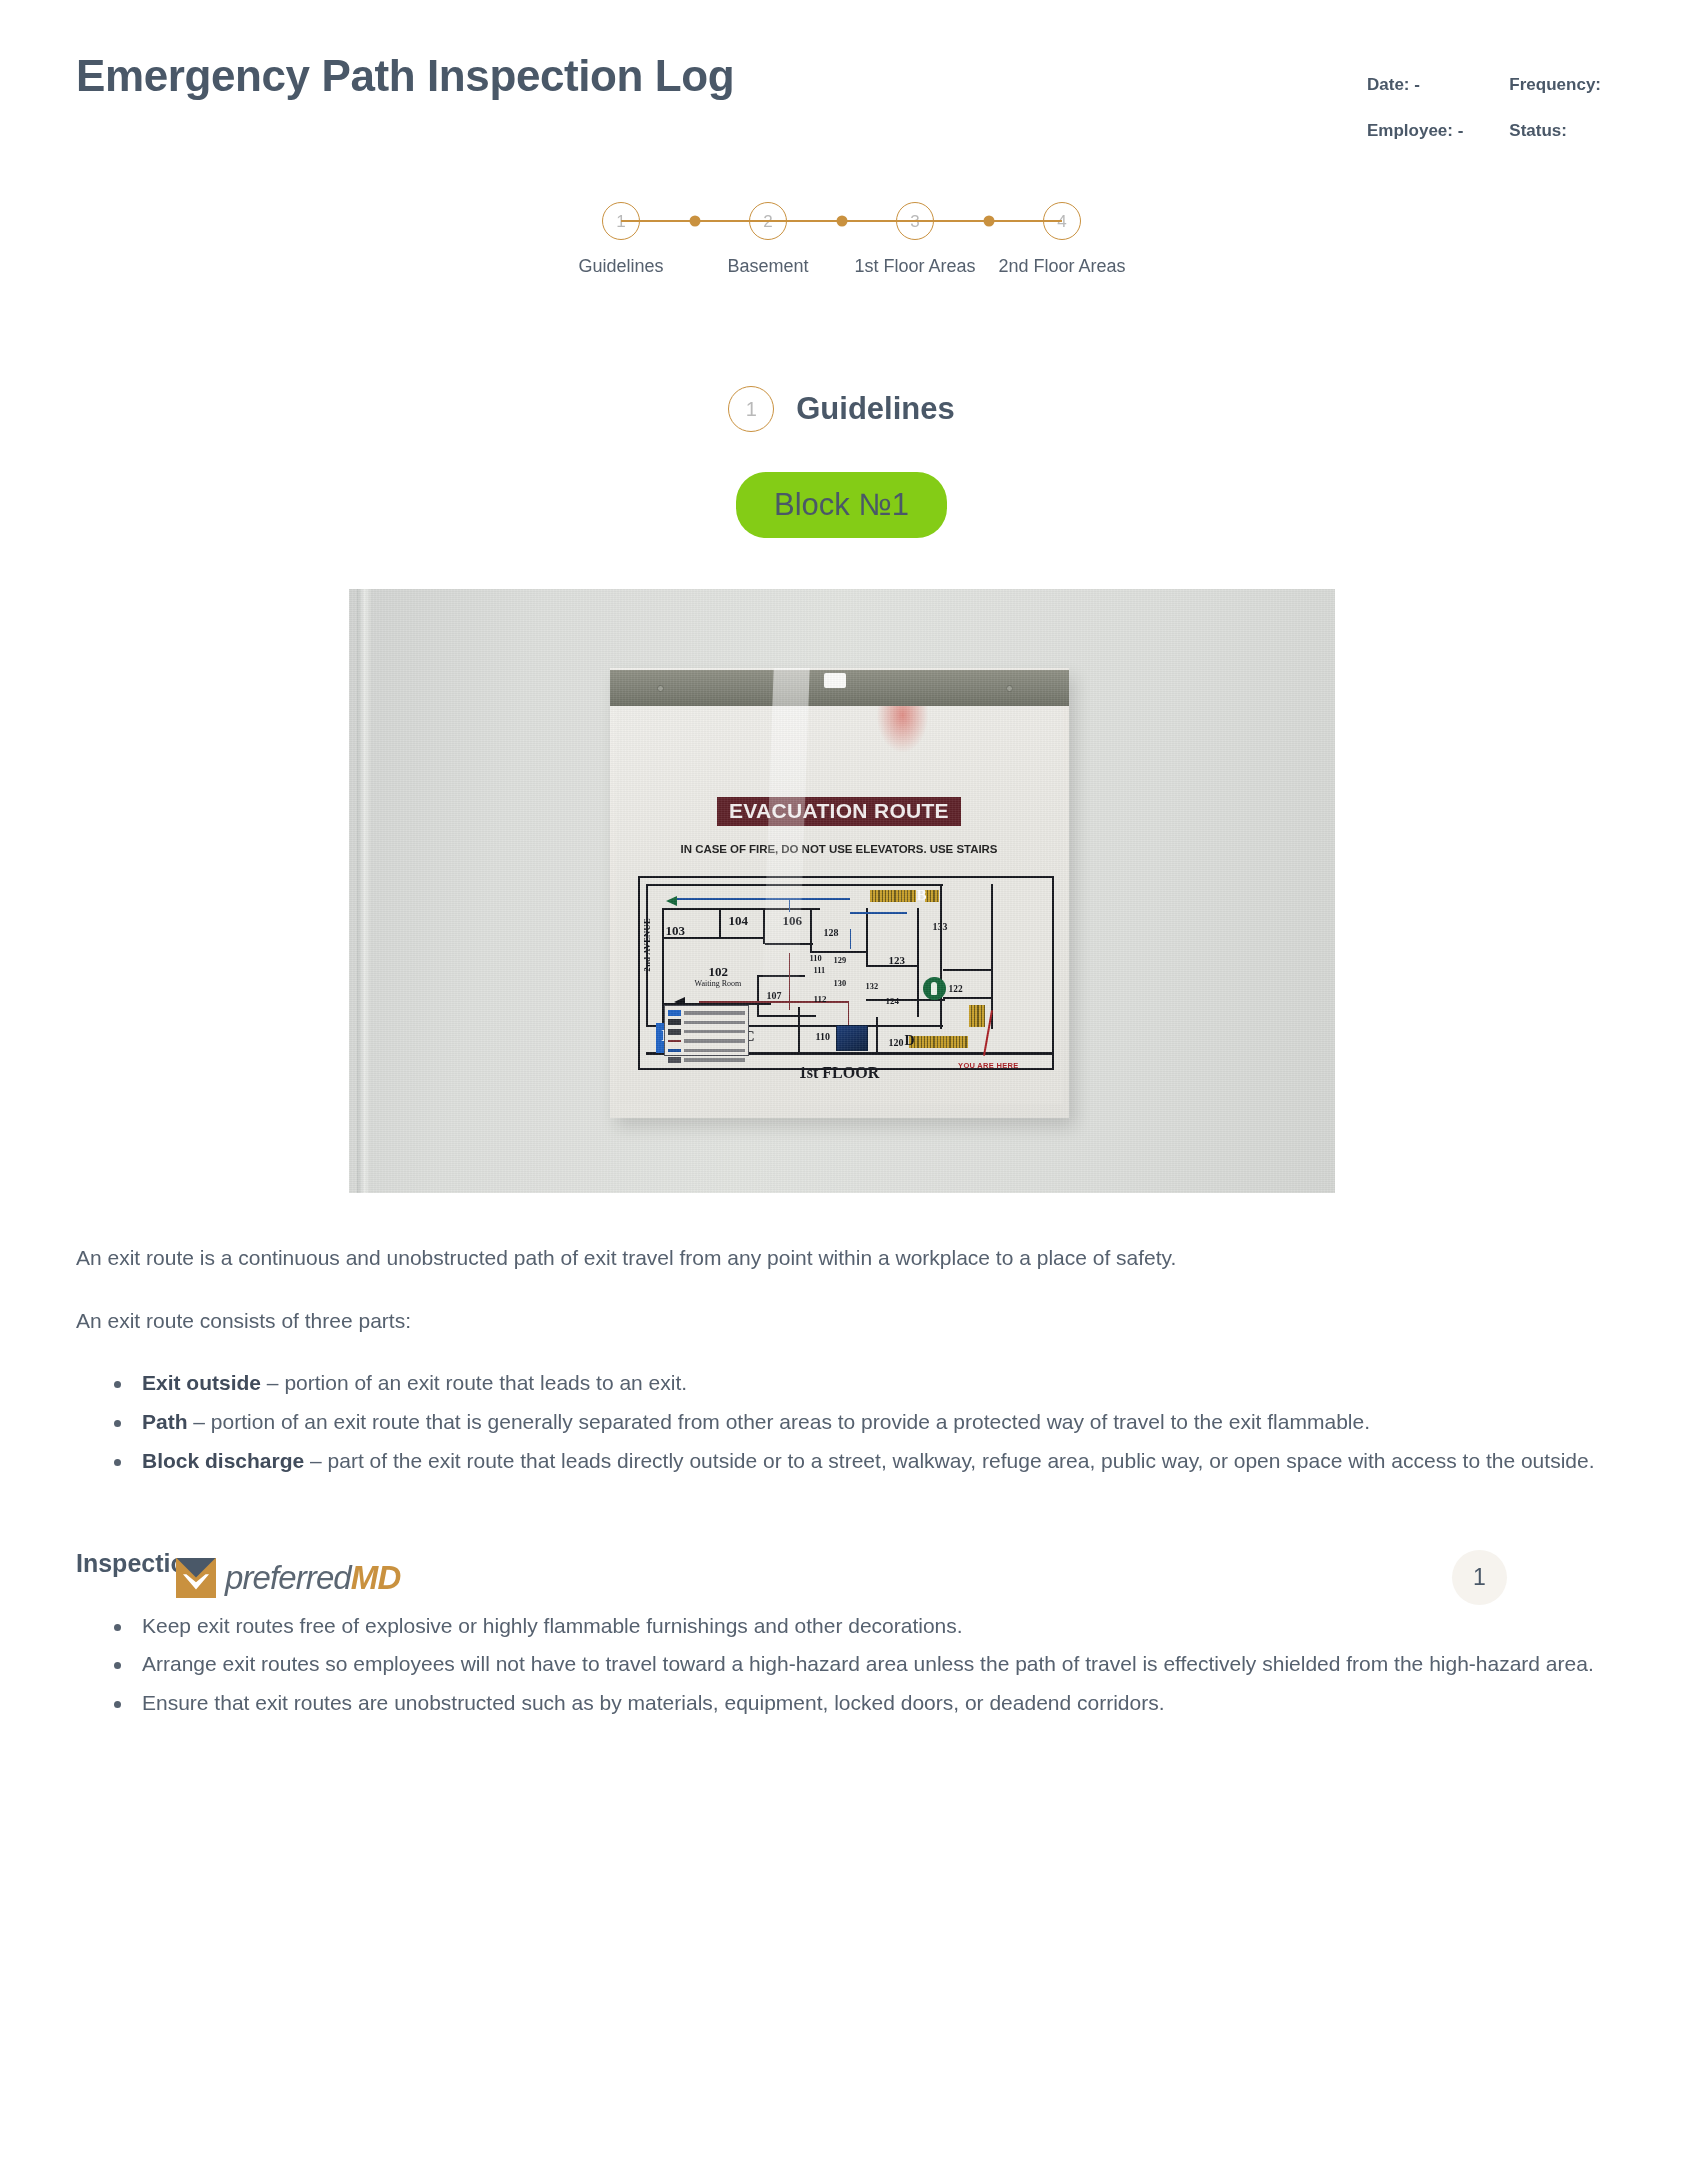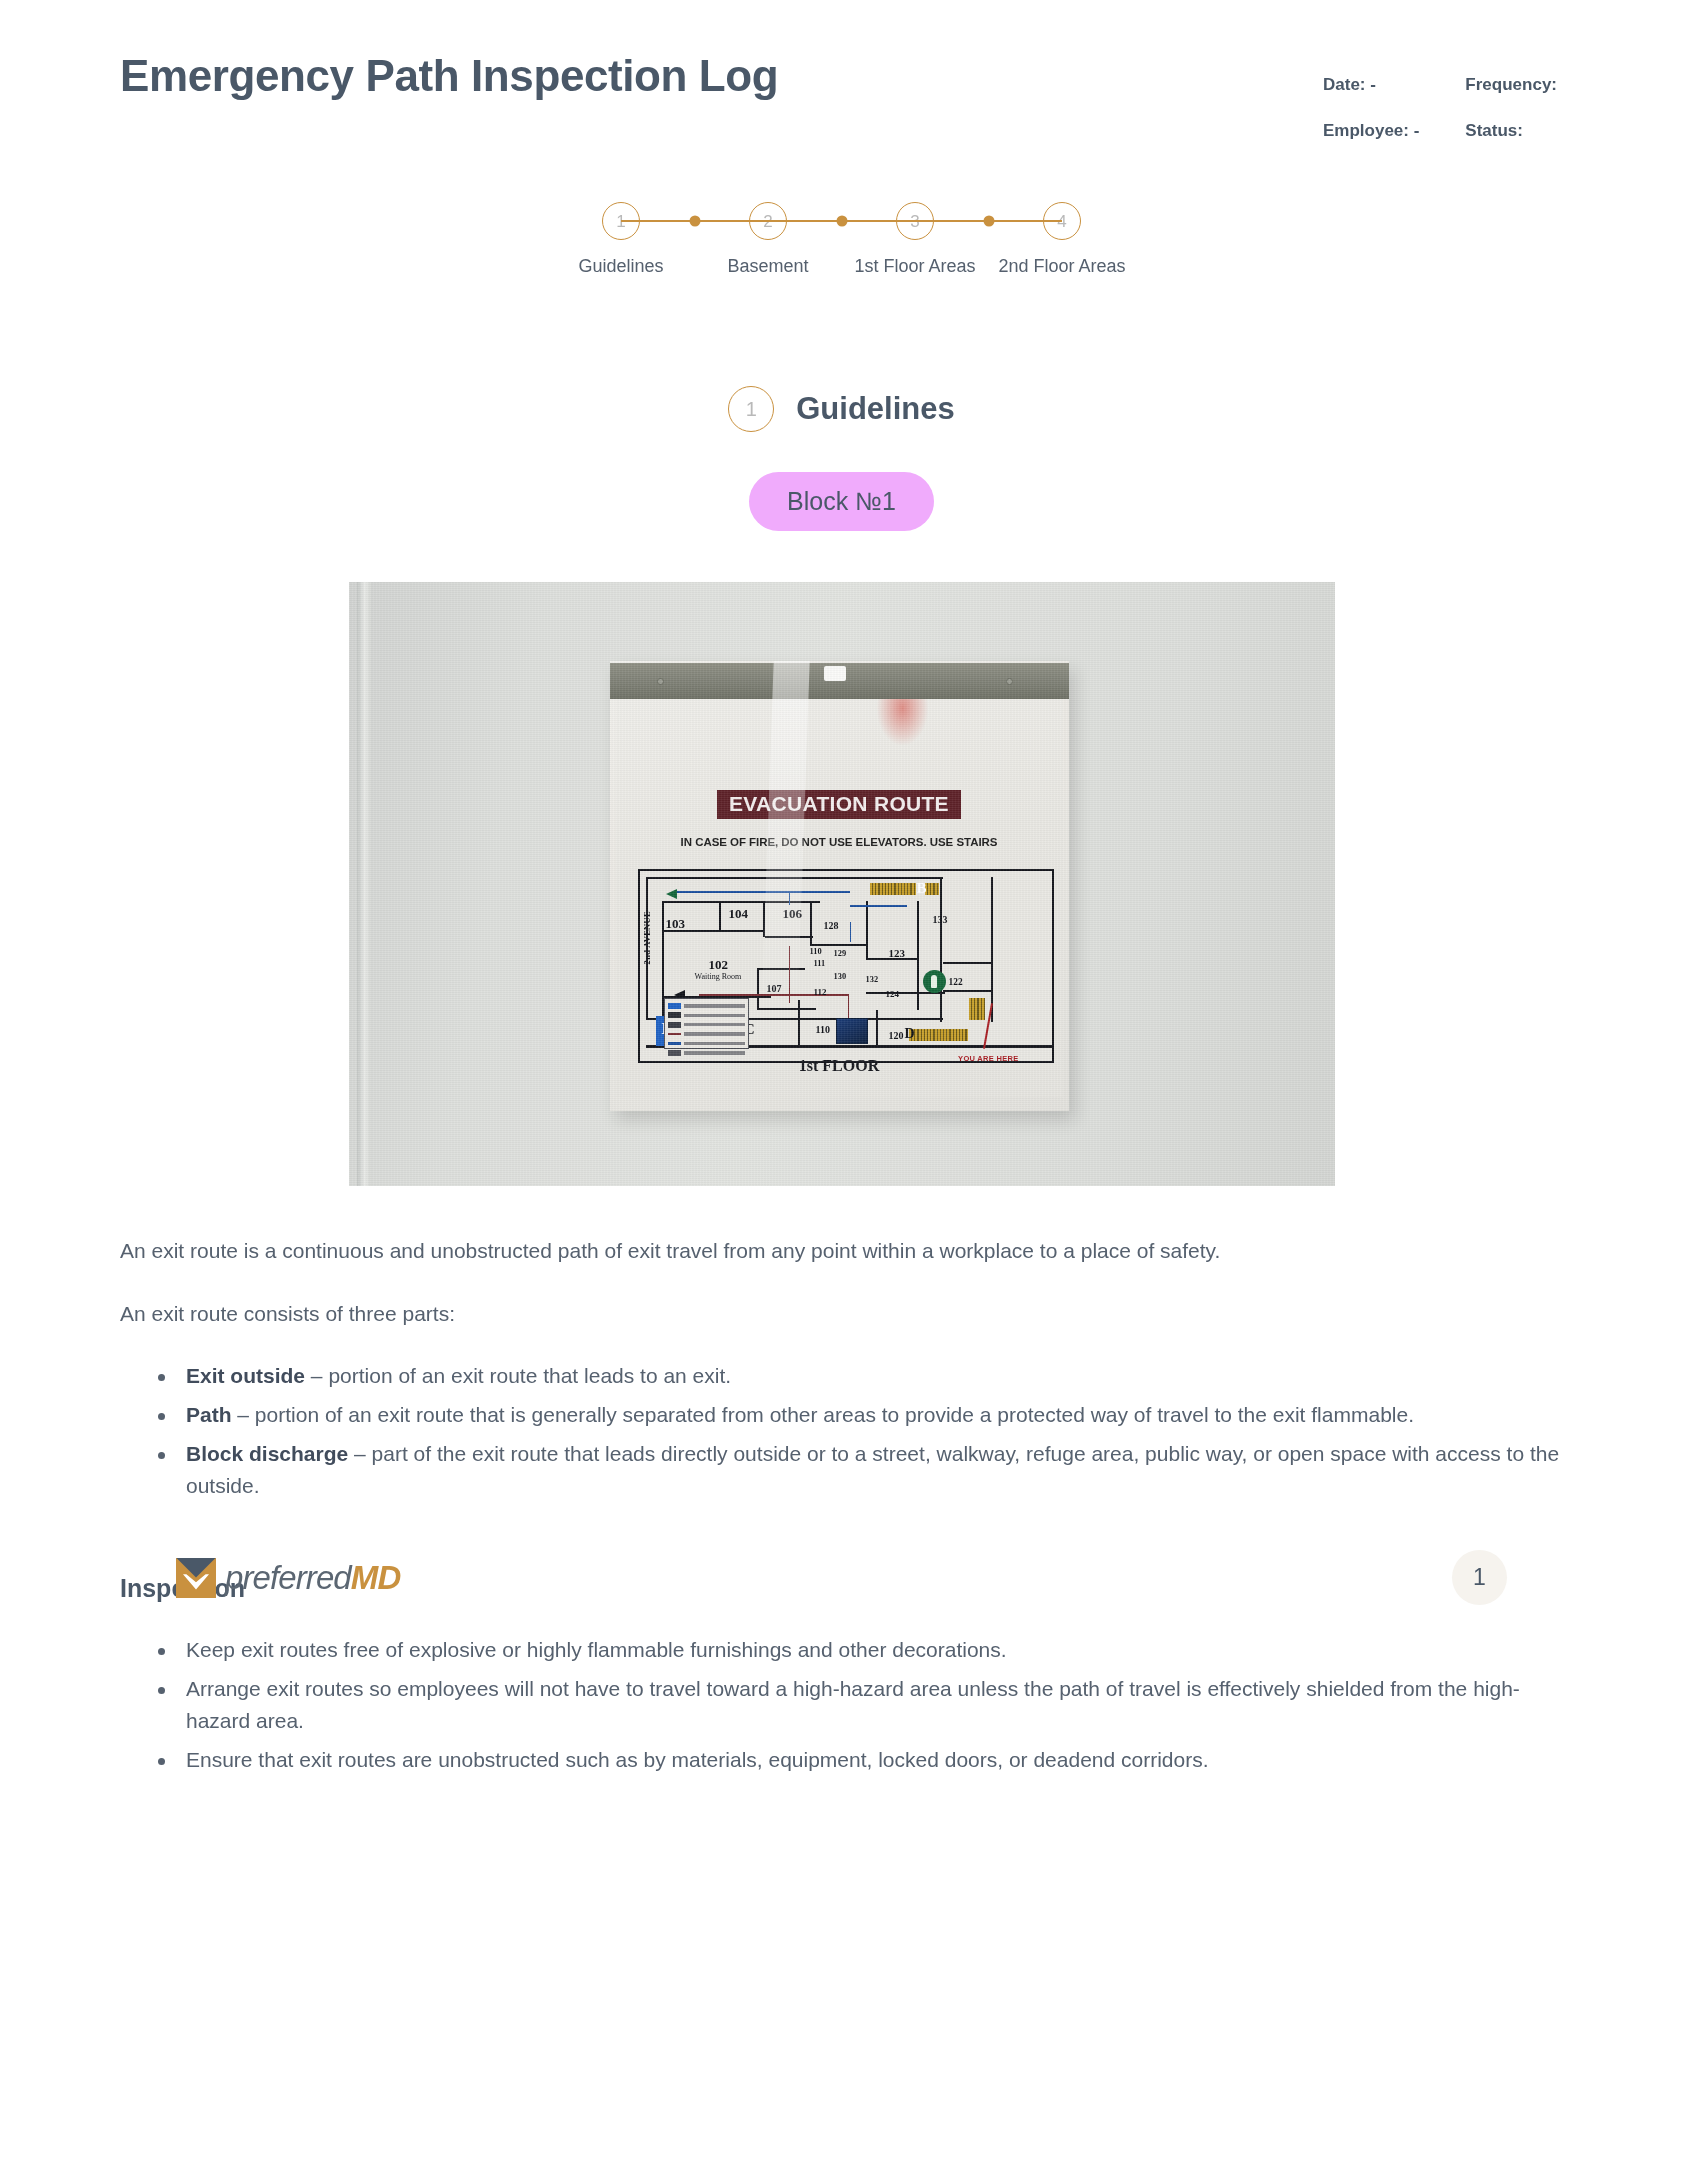--- a/index.html
+++ b/index.html
@@ -13,21 +13,21 @@
   body {
     font-family: "Liberation Sans", sans-serif;
     color: #4a5568;
     position: relative;
     overflow: hidden;
   }
 
   .page {
     width: 1683px;
     height: 1662px;
-    padding: 0 120px;
+    padding: 0 76px;
     position: relative;
     display: flex;
     flex-direction: column;
   }
 
   
   .header {
     display: flex;
     align-items: flex-start;
     justify-content: space-between;
@@ -159,24 +159,24 @@
   }
 
   
   .pill-wrap {
     margin-top: 40px;
     display: flex;
     justify-content: center;
   }
 
   .pill {
-    background: #f0abfc;
+    background: #84cc16;
     border-radius: 30px;
     padding: 15px 38px;
-    font-size: 25px;
+    font-size: 31px;
     color: #4a5868;
   }
 
   
   .photo-wrap {
     margin-top: 51px;
     display: flex;
     justify-content: center;
   }
 

